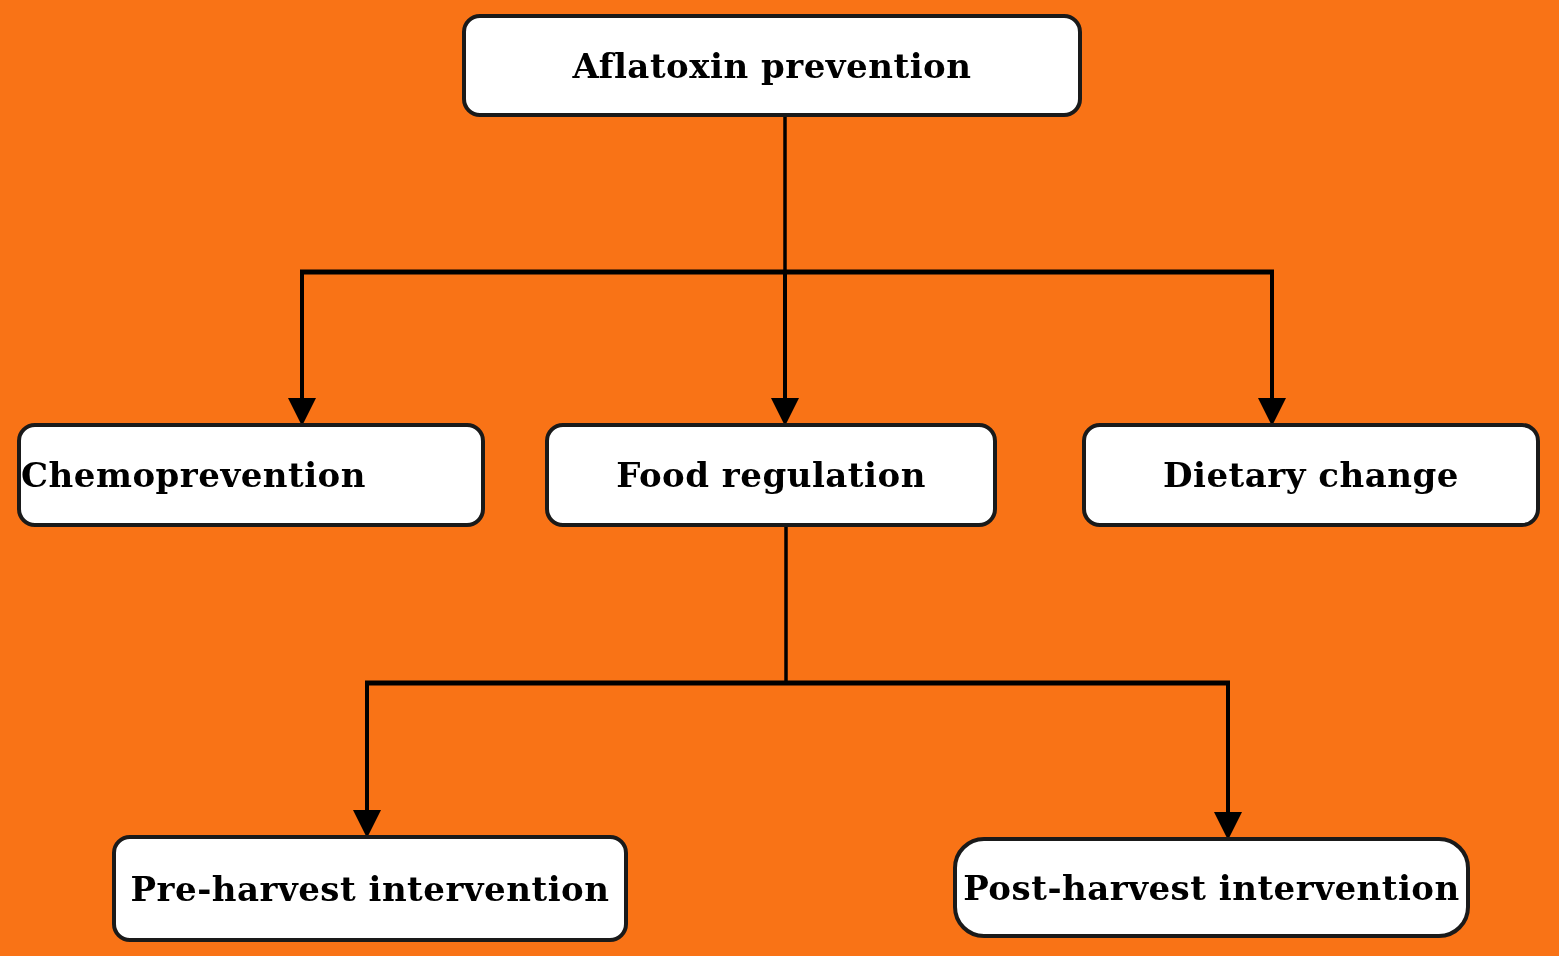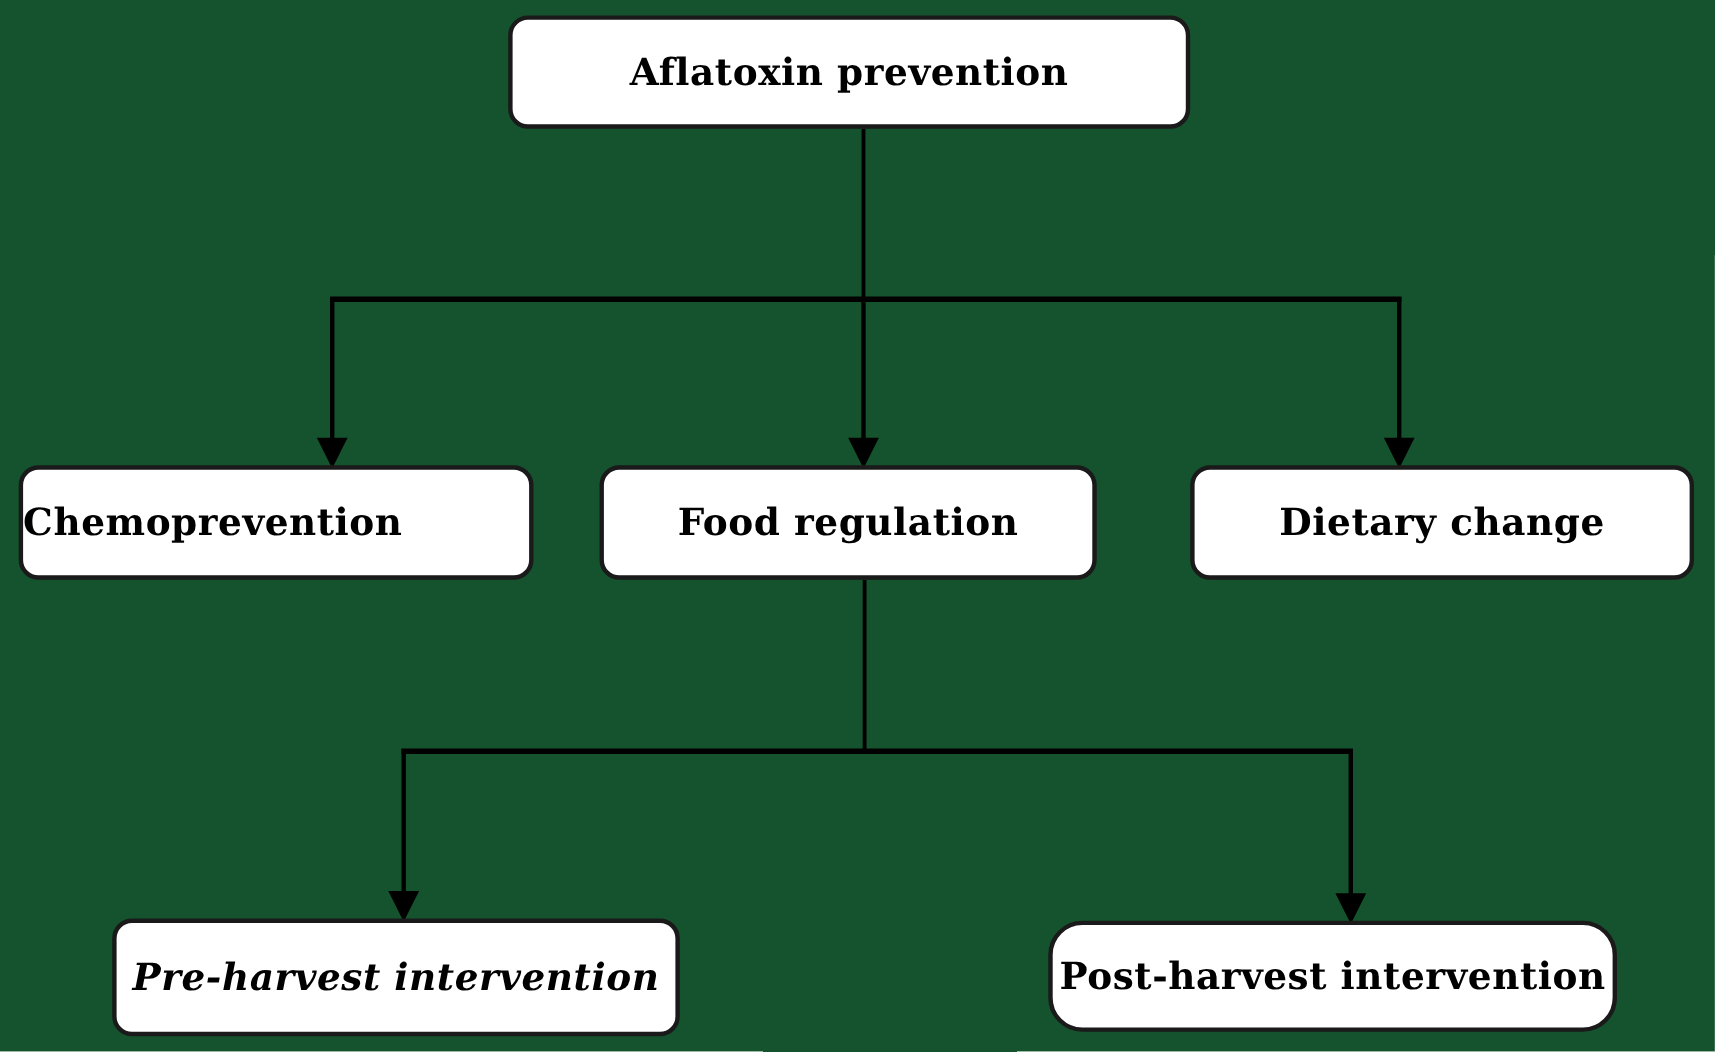--- a/index.html
+++ b/index.html
@@ -4,21 +4,21 @@
 <style>
   html, body {
     margin: 0;
     padding: 0;
     background: #ffffff;
   }
   .stage {
     position: relative;
     width: 1559px;
     height: 956px;
-    background: #14532d;
+    background: #f97316;
     font-family: "DejaVu Serif", "Liberation Serif", serif;
     overflow: hidden;
   }
   .connectors {
     position: absolute;
     left: 0;
     top: 0;
     width: 1559px;
     height: 956px;
   }
@@ -35,21 +35,21 @@
     font-size: 34px;
     letter-spacing: 0.5px;
     color: #000000;
     white-space: nowrap;
   }
   .node-root      { left: 462px;  top: 14px;  width: 620px; height: 103px; }
   .node-chemo     { left: 17px;   top: 423px; width: 468px; height: 104px;
                     justify-content: flex-start; }
   .node-food      { left: 545px;  top: 423px; width: 452px; height: 104px; }
   .node-dietary   { left: 1082px; top: 423px; width: 458px; height: 104px; }
-  .node-pre       { left: 102px;  top: 835px; width: 516px; height: 107px; font-style: italic; }
+  .node-pre       { left: 112px;  top: 835px; width: 516px; height: 107px; }
   .node-post      { left: 953px;  top: 837px; width: 517px; height: 101px; border-radius: 31px; }
 </style>
 </head>
 <body>
 
 <div class="stage">
 
   <svg class="connectors" viewBox="0 0 1559 956" xmlns="http://www.w3.org/2000/svg">
     <g stroke="#000000" fill="none">
 

